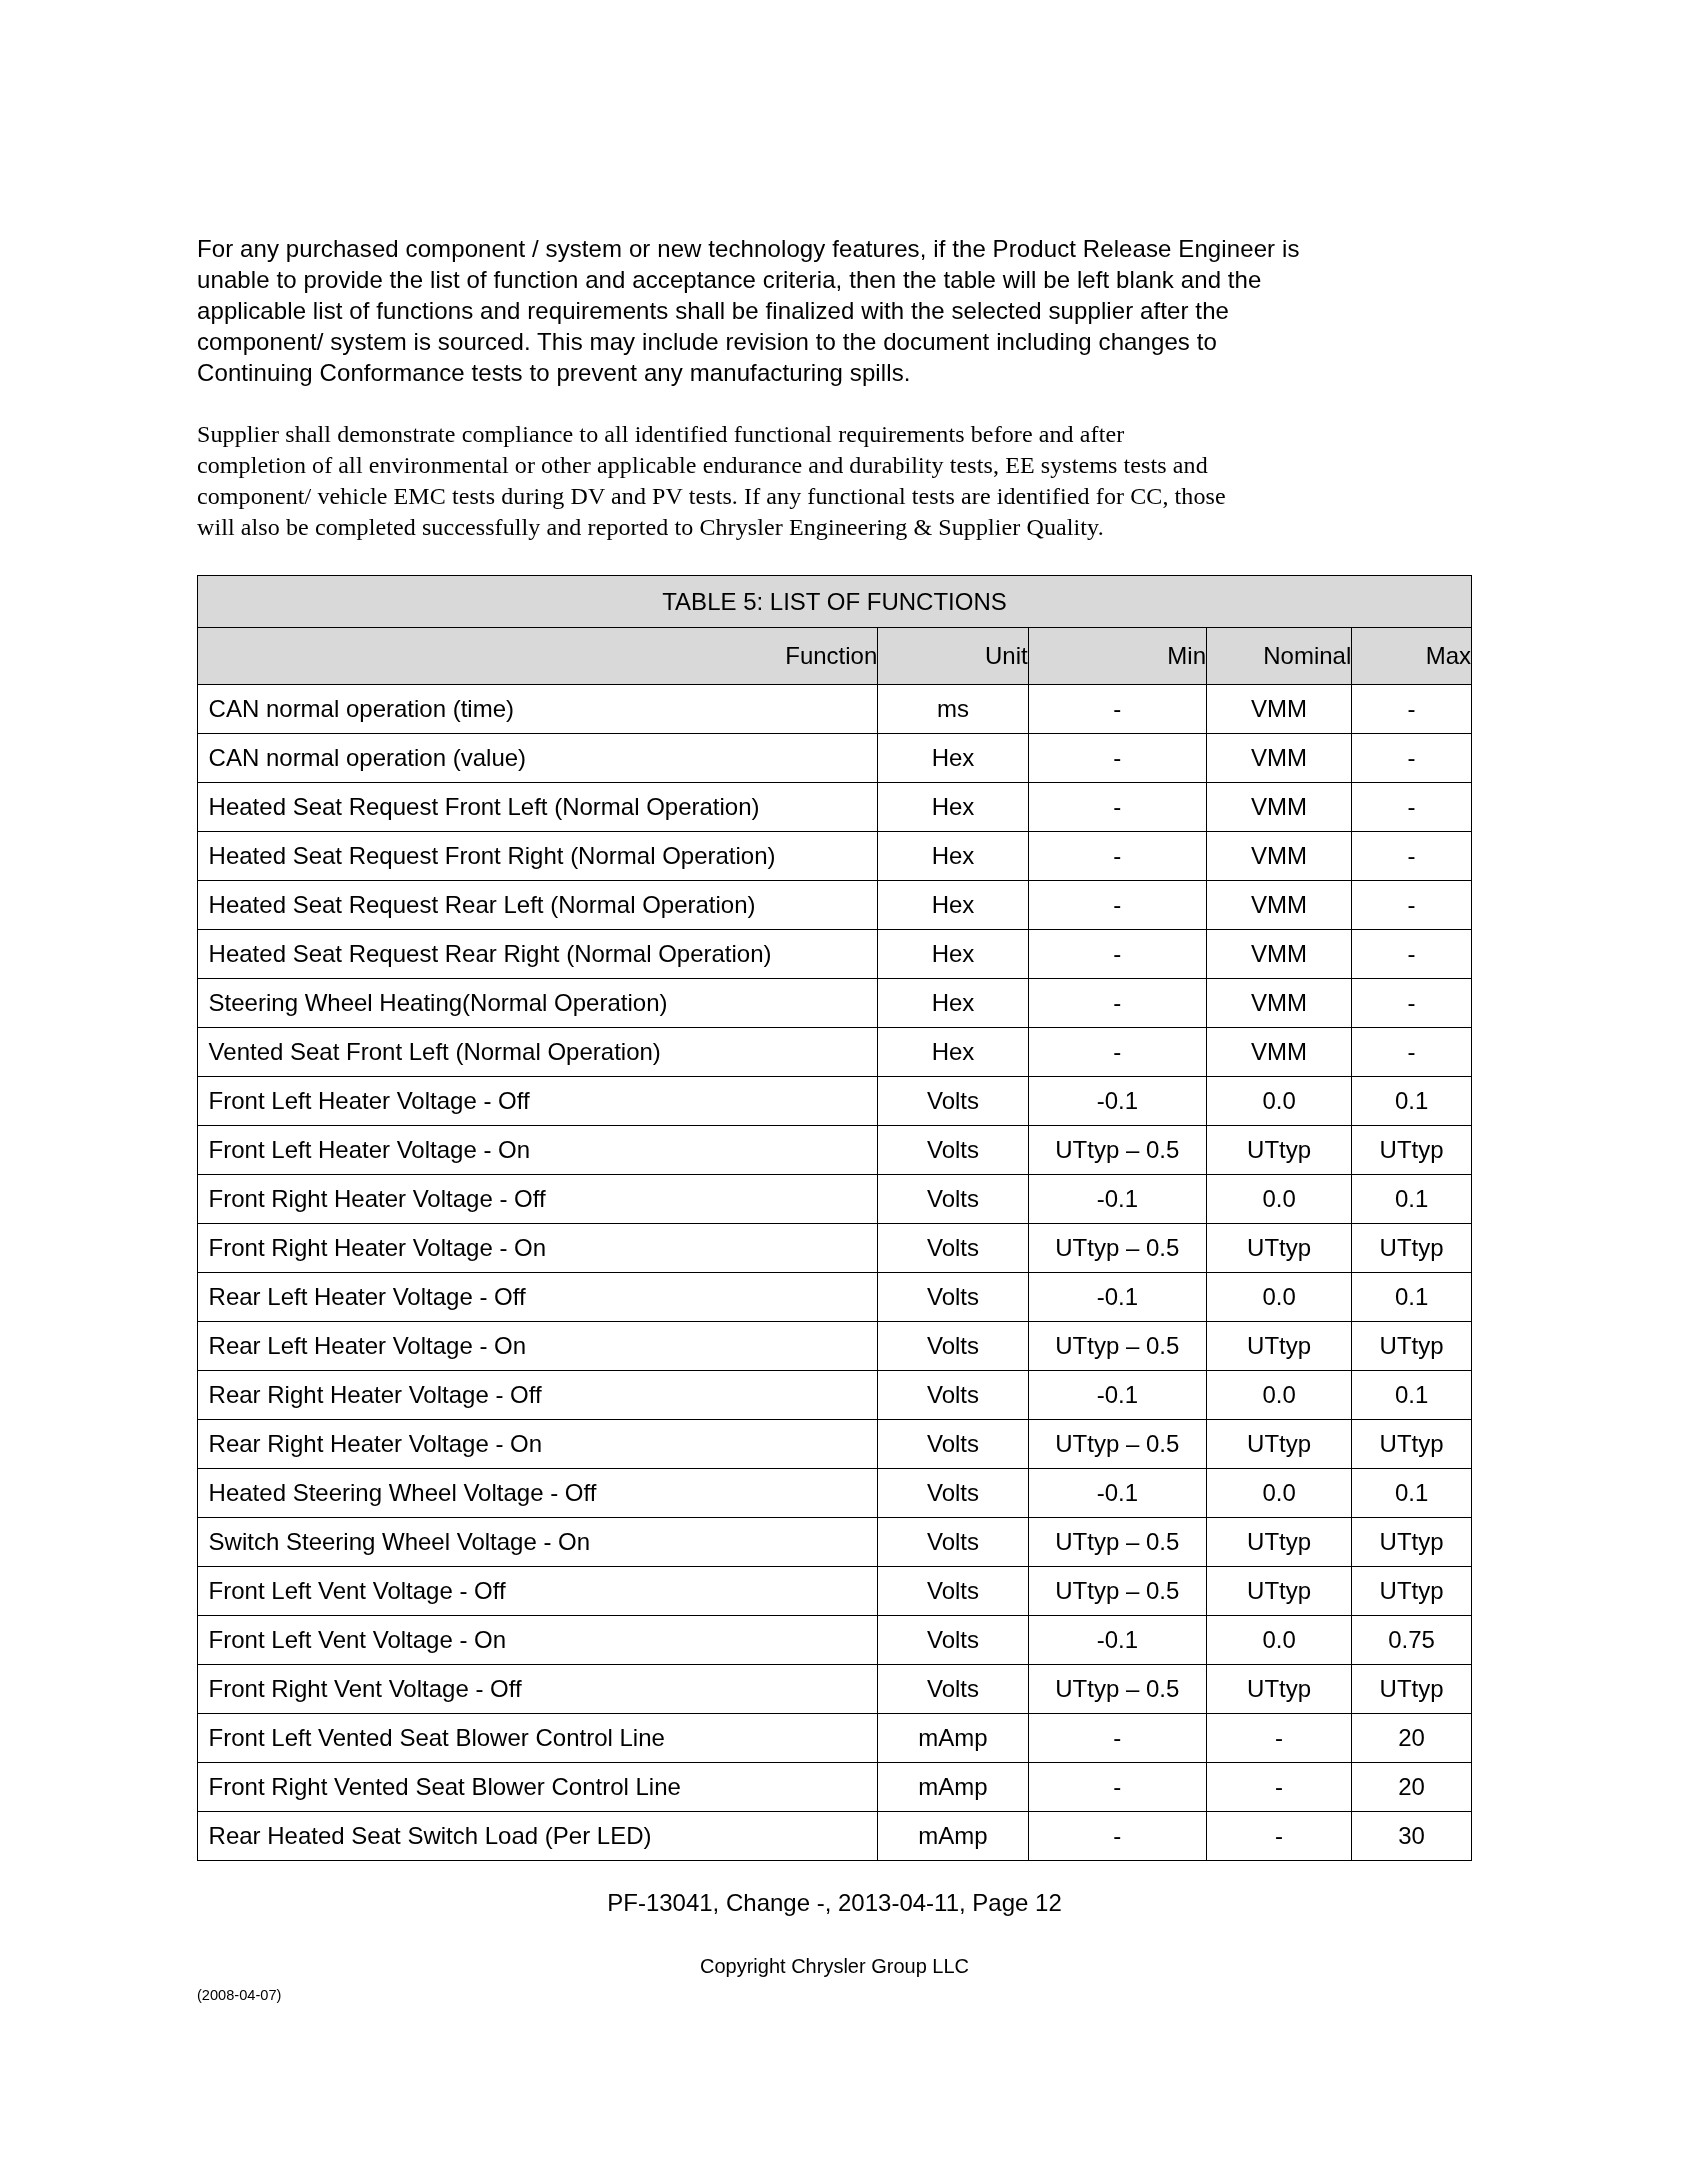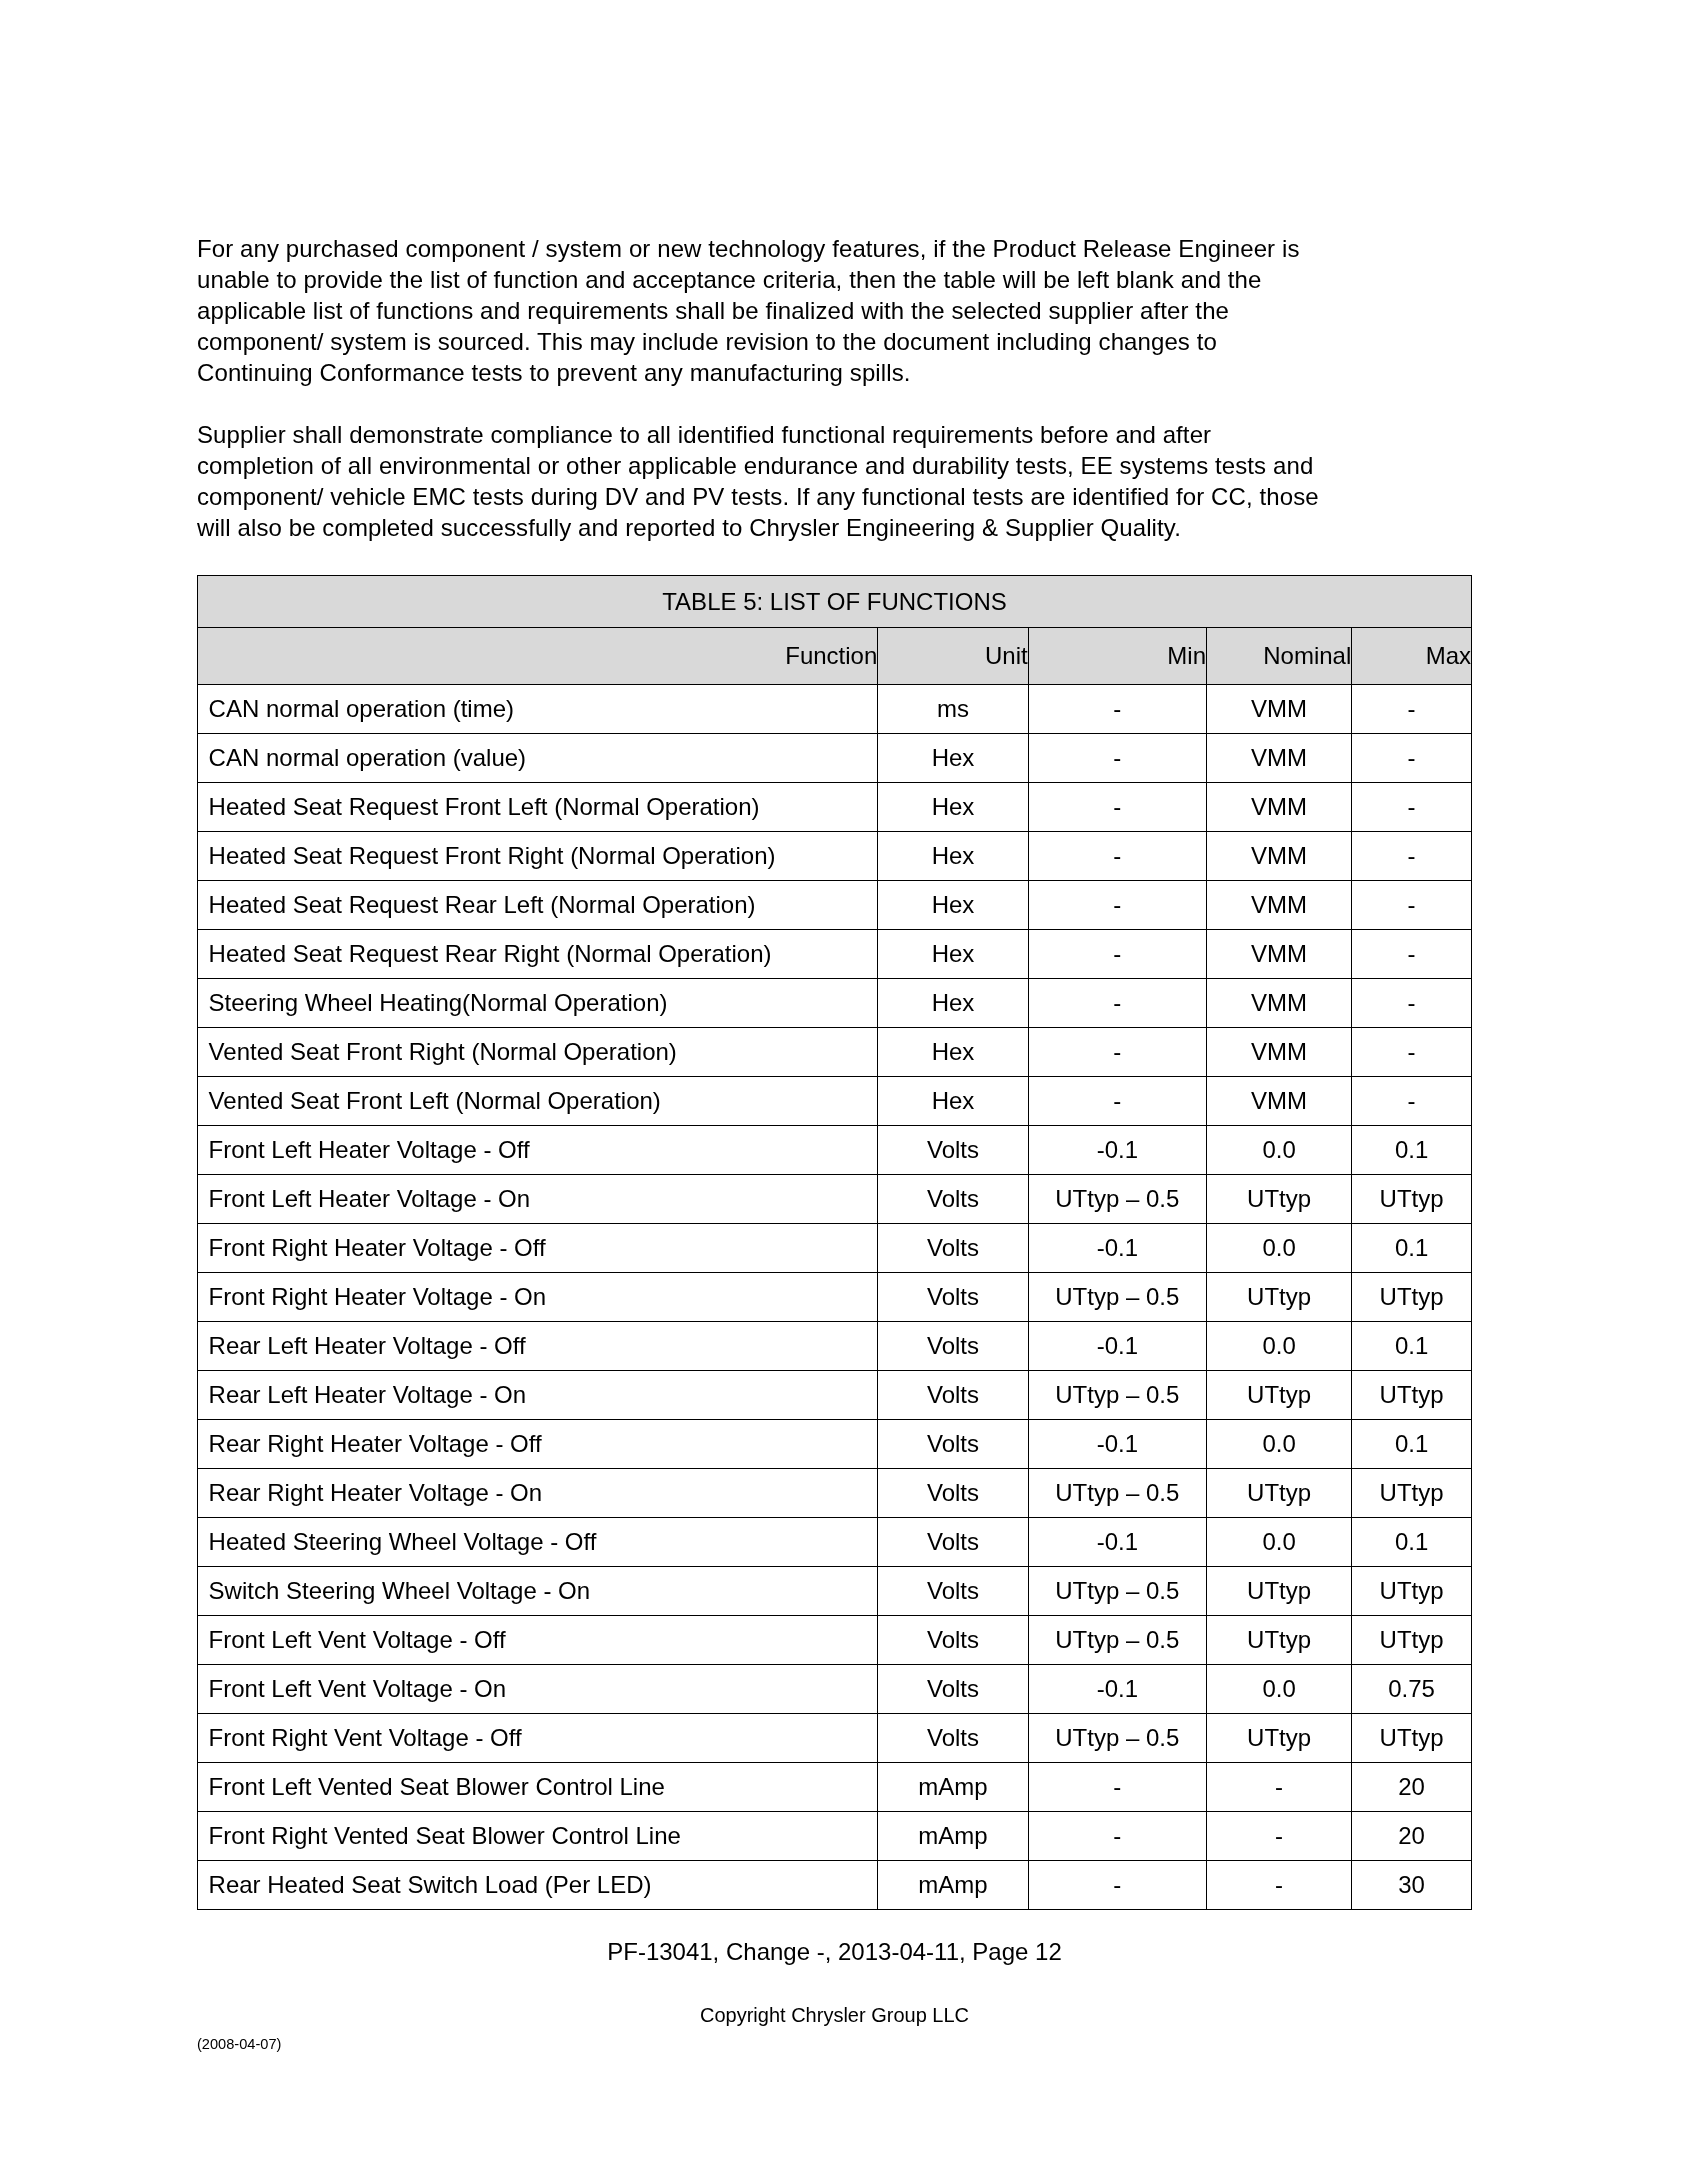--- a/index.html
+++ b/index.html
@@ -16,21 +16,21 @@
     height: 1531px;
     padding: 233px 215px 0 197px;
     position: relative;
   }
   .body-text {
     font-size: 24px;
     line-height: 31px;
     white-space: pre-line;
     letter-spacing: 0.1px;
   }
-  .body-text + .body-text { margin-top: 31px; }
+  .body-text + .body-text { margin-top: 31px; font-family: Liberation Serif, serif; }
 
   table.functions-table {
     width: 100%;
     border-collapse: collapse;
     table-layout: fixed;
     margin-top: 32px;
   }
   .functions-table th,
   .functions-table td {
     border: 1.3px solid #000000;
@@ -154,27 +154,20 @@
           <td class="cell-value">-</td>
         </tr>
         <tr>
           <td class="cell-function">Steering Wheel Heating(Normal Operation)</td>
           <td class="cell-value">Hex</td>
           <td class="cell-value">-</td>
           <td class="cell-value">VMM</td>
           <td class="cell-value">-</td>
         </tr>
         <tr>
-          <td class="cell-function">Vented Seat Front Right (Normal Operation)</td>
-          <td class="cell-value">Hex</td>
-          <td class="cell-value">-</td>
-          <td class="cell-value">VMM</td>
-          <td class="cell-value">-</td>
-        </tr>
-        <tr>
           <td class="cell-function">Vented Seat Front Left (Normal Operation)</td>
           <td class="cell-value">Hex</td>
           <td class="cell-value">-</td>
           <td class="cell-value">VMM</td>
           <td class="cell-value">-</td>
         </tr>
         <tr>
           <td class="cell-function">Front Left Heater Voltage - Off</td>
           <td class="cell-value">Volts</td>
           <td class="cell-value">-0.1</td>

